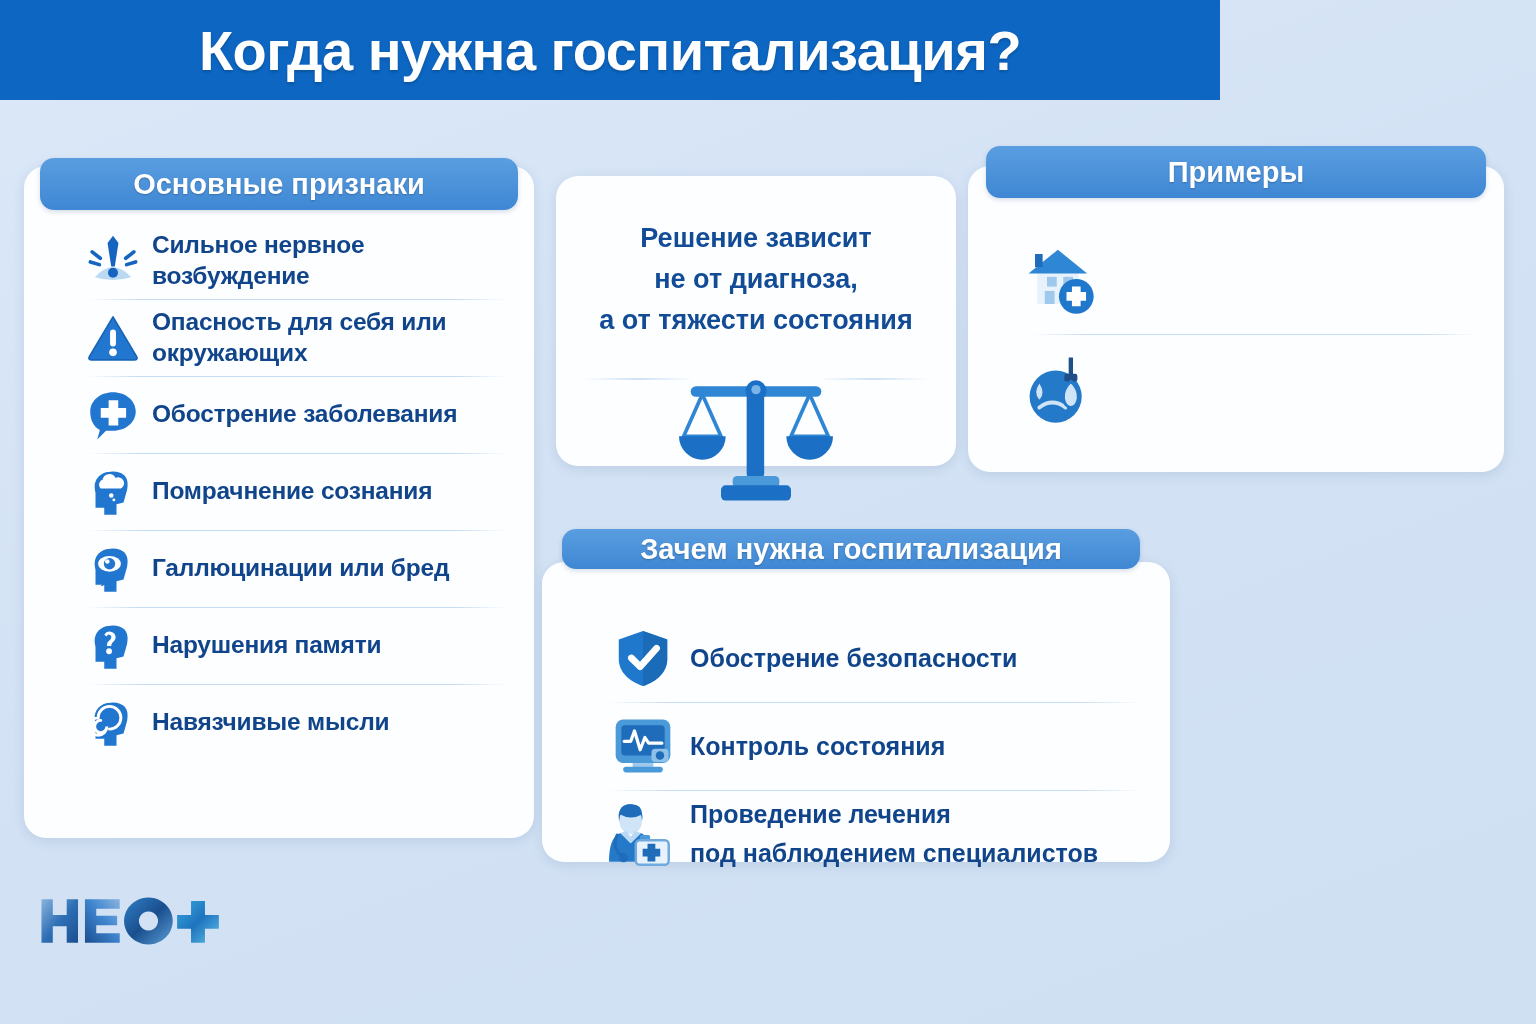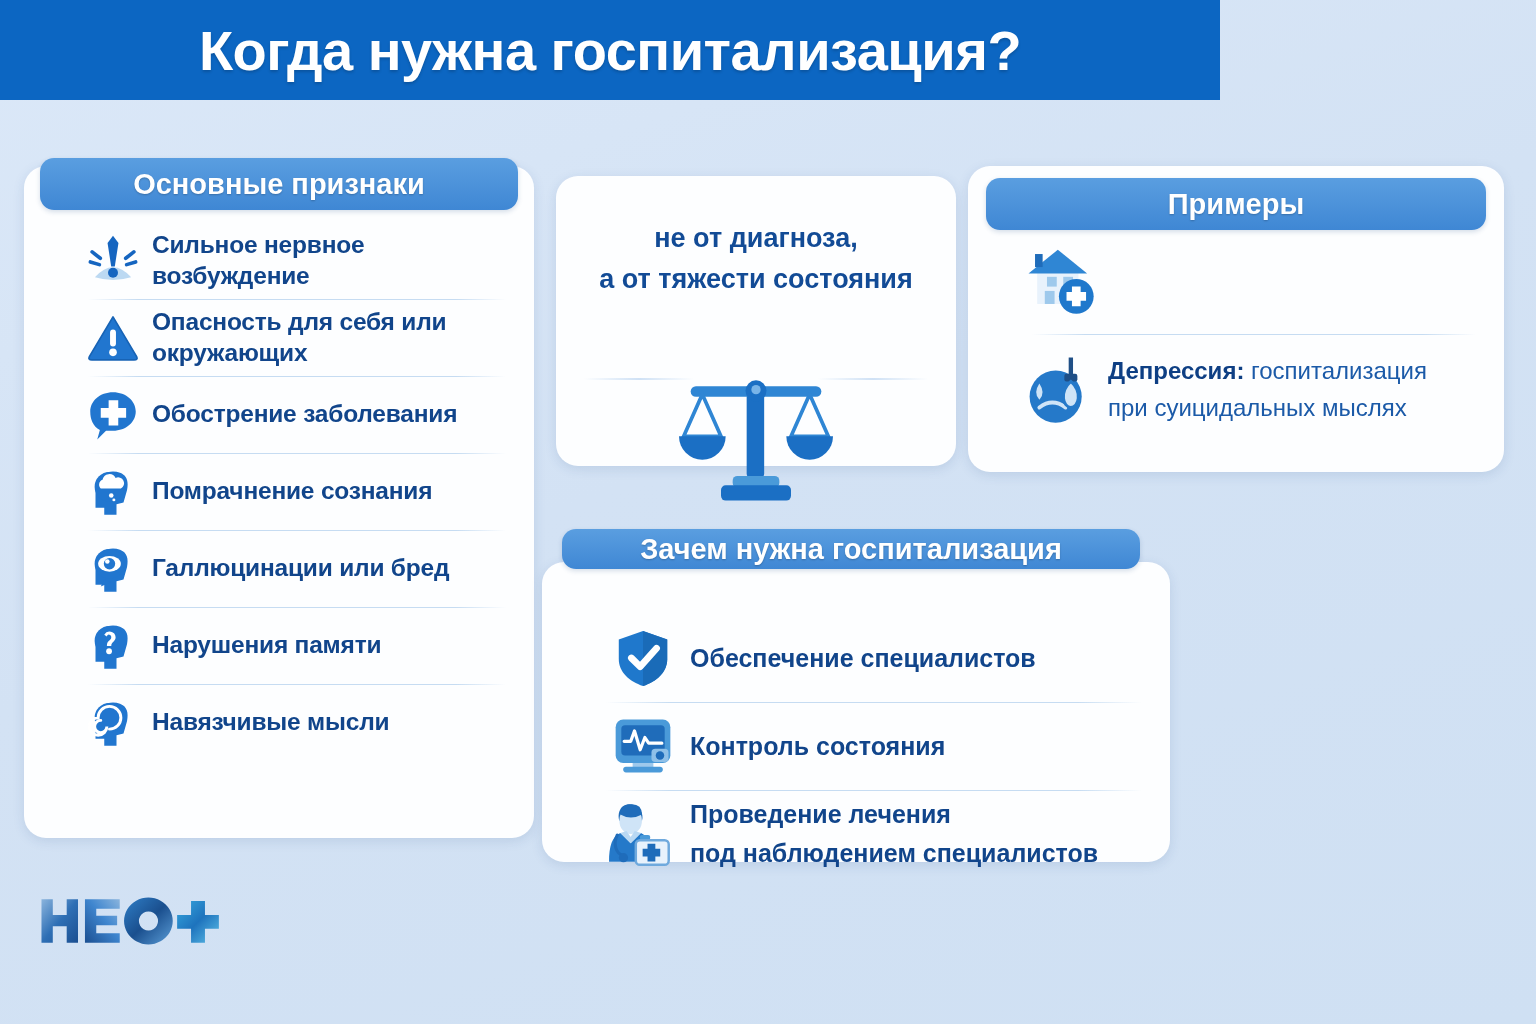--- a/index.html
+++ b/index.html
@@ -91,21 +91,21 @@
   }
   .decision-rule{
     position:absolute; top:202px; height:2px;
     background:linear-gradient(90deg,rgba(200,220,245,0),#cfe1f5,rgba(200,220,245,0));
   }
   .decision-rule.l{ left:28px; width:110px; }
   .decision-rule.r{ right:28px; width:110px; }
 
   
   #examples-card{ left:968px; top:166px; width:536px; height:306px; }
-  #examples-pill{ left:986px; top:146px; width:500px; height:52px;margin-top:32px; }
+  #examples-pill{ left:986px; top:146px; width:500px; height:52px; }
   #examples-rows{ top:58px; }
   #examples-rows .row{ min-height:110px; padding-left:24px; }
   #examples-rows .row-ico{ width:80px; height:80px; margin-right:8px; }
   .ex-text{ color:#1b5aa8; font-size:24px; line-height:1.55; }
   .ex-text b{ color:#0e3f84; }
 
   
   #why-card{ left:542px; top:562px; width:628px; height:300px; }
   #why-pill{ left:562px; top:529px; width:578px; height:40px; }
   #why-rows{ top:52px; }
@@ -220,20 +220,21 @@
 
     </div>
   </div>
 
   <div class="pill" id="signs-pill">
     <span class="pill-label">Основные признаки</span>
   </div>
 
   <div class="card" id="decision-card">
     <div class="decision-text">
+      <div>Решение зависит</div>
       <div>не от диагноза,</div>
       <div>а от тяжести состояния</div>
     </div>
     <div class="decision-rule l"></div>
     <div class="decision-rule r"></div>
     <div style="position:absolute;left:50%;top:188px;transform:translateX(-50%);">
       <svg viewBox="0 0 140 120" width="165" height="140">
         <rect x="62" y="20" width="15" height="78" rx="4" fill="#1b6fc4"></rect>
         <rect x="50" y="96" width="40" height="10" rx="4" fill="#4a9ad9"></rect>
         <rect x="40" y="104" width="60" height="13" rx="4" fill="#1b6fc4"></rect>
@@ -270,26 +271,20 @@
         <div class="row-ico">
           <svg viewBox="0 0 70 70" width="76" height="76">
             <circle cx="31" cy="42" r="24" fill="#2579c9"></circle>
             <path d="M16 30 q6 9 0 15 q-6 -6 0 -15 Z" fill="#cfe4f7"></path>
             <path d="M16 52 q12 -9 24 0" fill="none" stroke="#cfe4f7" stroke-width="3.6" stroke-linecap="round"></path>
             <rect x="43" y="6" width="4" height="16" fill="#1f4f86"></rect>
             <rect x="39" y="21" width="12" height="7" rx="2" fill="#1f4f86"></rect>
             <path d="M45 28 C34 38 38 52 45 52 C52 52 56 38 45 28 Z" fill="#cfe4f7" stroke="#2579c9" stroke-width="2.6"></path>
           </svg>
         </div>
-        <div class="ex-text">
-          <div>
-            <b>Депрессия:</b><span> госпитализация</span>
-          </div>
-          <div>при суицидальных мыслях</div>
-        </div>
       </div>
 
     </div>
   </div>
 
   <div class="pill" id="examples-pill">
     <span class="pill-label">Примеры</span>
   </div>
 
   <div class="card" id="why-card">
@@ -297,21 +292,21 @@
 
       <div class="row">
         <div class="row-ico">
           <svg viewBox="0 0 64 64" width="62" height="62">
             <path d="M32 4 L57 13 V33 C57 47 46 56 32 61 C18 56 7 47 7 33 V13 Z" fill="#1f78cc"></path>
             <path d="M32 4 L57 13 V33 C57 47 46 56 32 61 Z" fill="#1a6bb8"></path>
             <path d="M20 32 L29 41 L46 22" fill="none" stroke="#fff" stroke-width="7" stroke-linecap="round" stroke-linejoin="round"></path>
           </svg>
         </div>
         <div class="why-text">
-          <div>Обеспечение специалистов</div>
+          <div>Обострение безопасности</div>
         </div>
       </div>
 
       <div class="row">
         <div class="row-ico">
           <svg viewBox="0 0 70 70" width="66" height="66">
             <rect x="6" y="7" width="58" height="46" rx="8" fill="#4a9ad9"></rect>
             <rect x="12" y="13" width="46" height="32" rx="4" fill="#1f6cba"></rect>
             <path d="M15 30 h7 l4 -11 l6 20 l5 -13 l4 6 h14" fill="none" stroke="#fff" stroke-width="3.4" stroke-linecap="round" stroke-linejoin="round"></path>
             <rect x="44" y="38" width="18" height="14" rx="4" fill="#8fc0e8"></rect>

